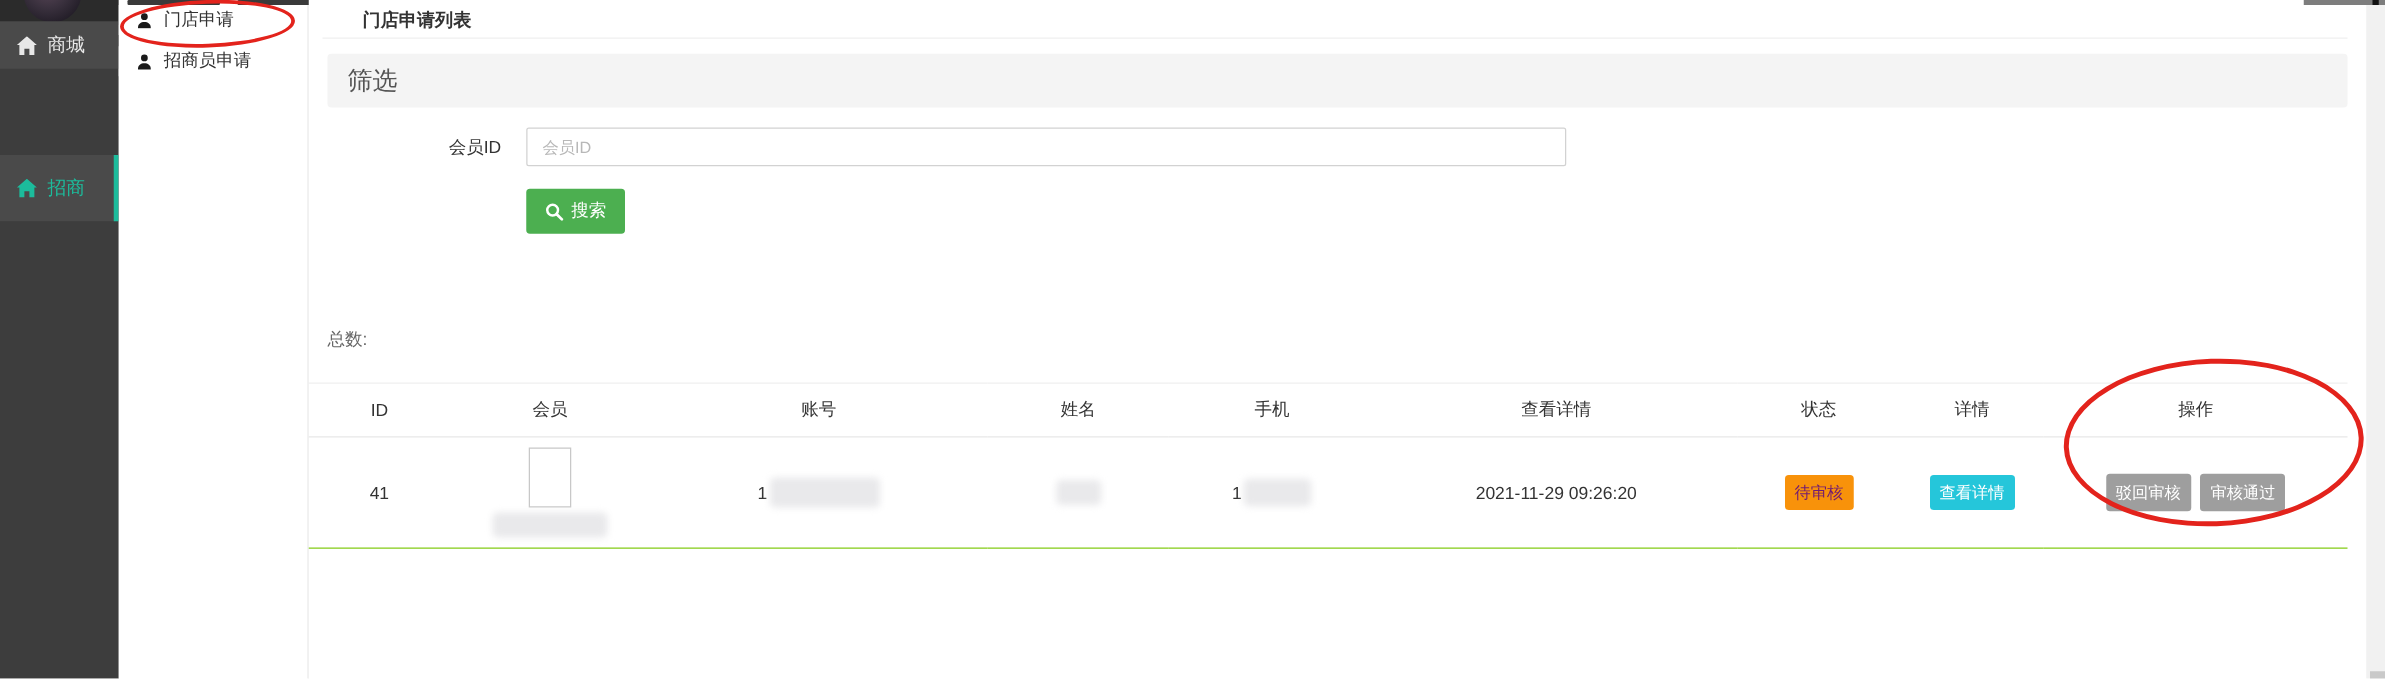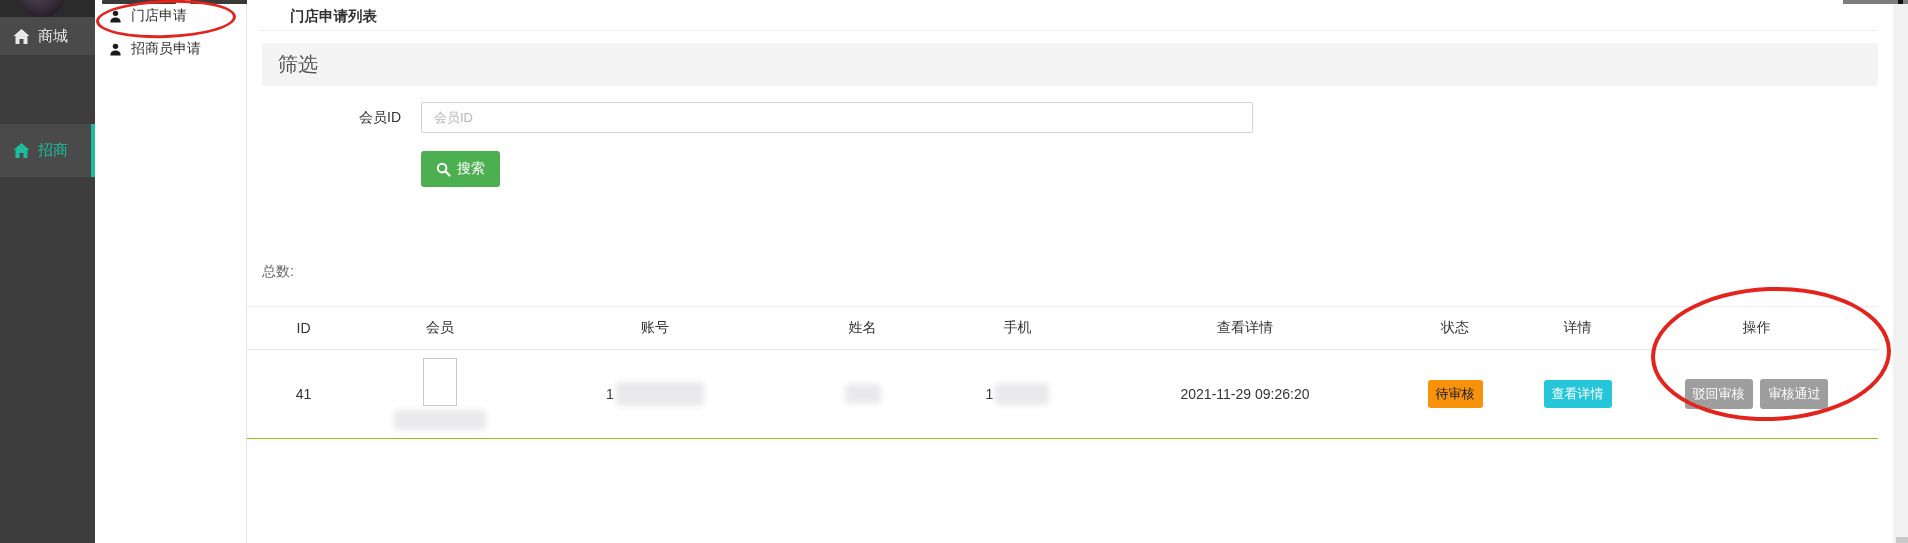--- a/index.html
+++ b/index.html
@@ -68,21 +68,21 @@
   .avatar-img:before{content:"";position:absolute;left:30%;top:12%;width:46%;height:88%;background:#2b2428;
     clip-path:polygon(20% 0,80% 0,100% 28%,92% 100%,8% 100%,0 28%);}
 
   .blur-smudge{display:inline-block;background:#e9e9eb;filter:blur(3px);border-radius:4px;vertical-align:middle;}
   .sm-nick{width:92px;height:20px;margin-top:4px;}
   .sm-account{width:88px;height:24px;margin-left:2px;}
   .sm-name{width:36px;height:20px;}
   .sm-phone{width:54px;height:22px;margin-left:2px;}
   .masked{display:inline-flex;align-items:center;justify-content:center;}
 
-  .badge-status{display:inline-block;background:#f8920a;color:#0f172a;font-size:13px;padding:5px 8px;border-radius:3px;}
+  .badge-status{display:inline-block;background:#f8920a;color:#701a75;font-size:13px;padding:5px 8px;border-radius:3px;}
   .btn-detail{display:inline-block;background:#25c6da;color:#fff;font-size:13px;padding:5px 8px;border-radius:3px;
     border:none;cursor:pointer;font-family:Liberation Mono, monospace;}
   .btn-gray{display:inline-block;background:#9e9e9e;color:#fff;font-size:13px;padding:6px 8px;border-radius:3px;
     border:none;cursor:pointer;font-family:Liberation Mono, monospace;margin:0 2px;}
 
   
   .scroll-track{position:absolute;left:1893px;top:3px;width:15px;height:540px;background:#f1f1f1;}
   .scroll-corner{position:absolute;left:1896px;top:537px;width:12px;height:6px;background:#c9c9c9;}
   .top-strip{position:absolute;left:1843px;top:0;width:65px;height:4px;background:#7d7d7d;}
   .top-notch{position:absolute;left:1898px;top:0;width:5px;height:4px;background:#111;}

